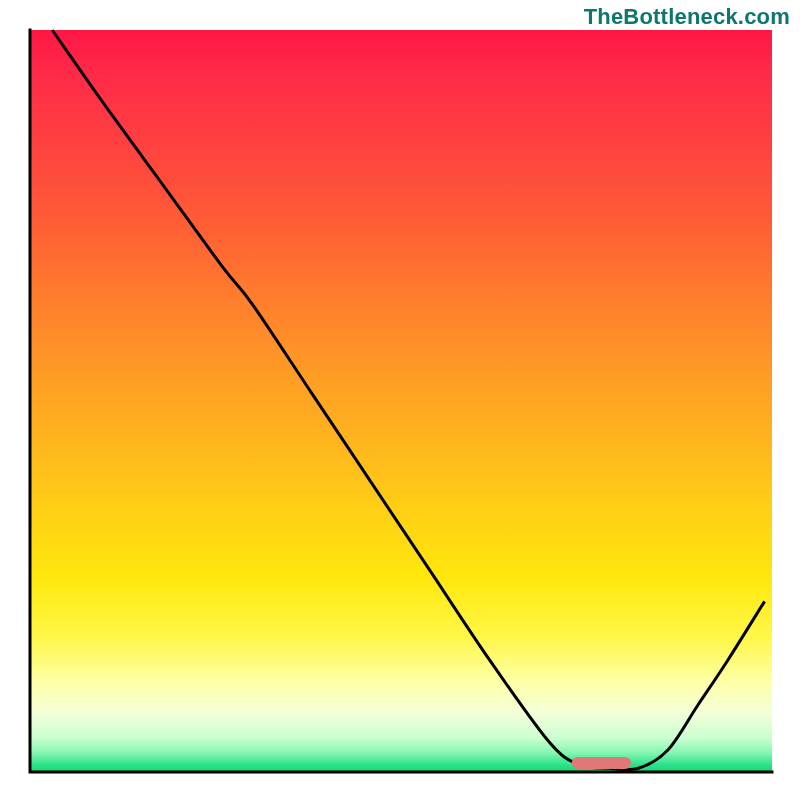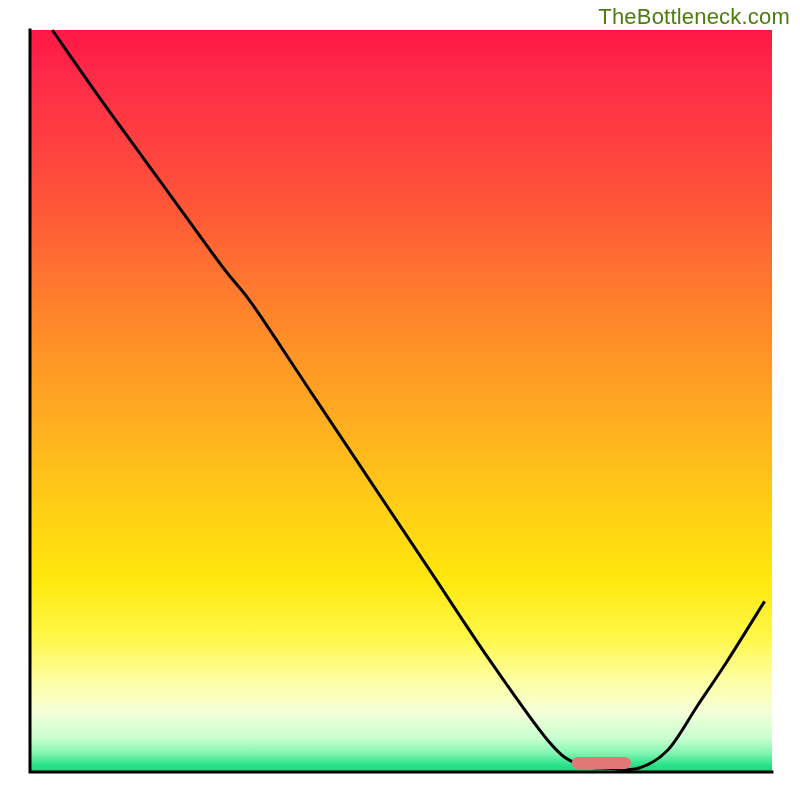--- a/index.html
+++ b/index.html
@@ -13,22 +13,22 @@
   .chart-wrap {
     position: relative;
     width: 800px;
     height: 800px;
   }
   .watermark {
     position: absolute;
     top: 4px;
     right: 10px;
     font-size: 22px;
-    font-weight: normal;
-    color: #4d7c0f;
+    font-weight: bold;
+    color: #0f766e;
     letter-spacing: 0.2px;
     z-index: 10;
     user-select: none;
   }
   svg.chart {
     position: absolute;
     left: 0;
     top: 0;
   }
 </style>

